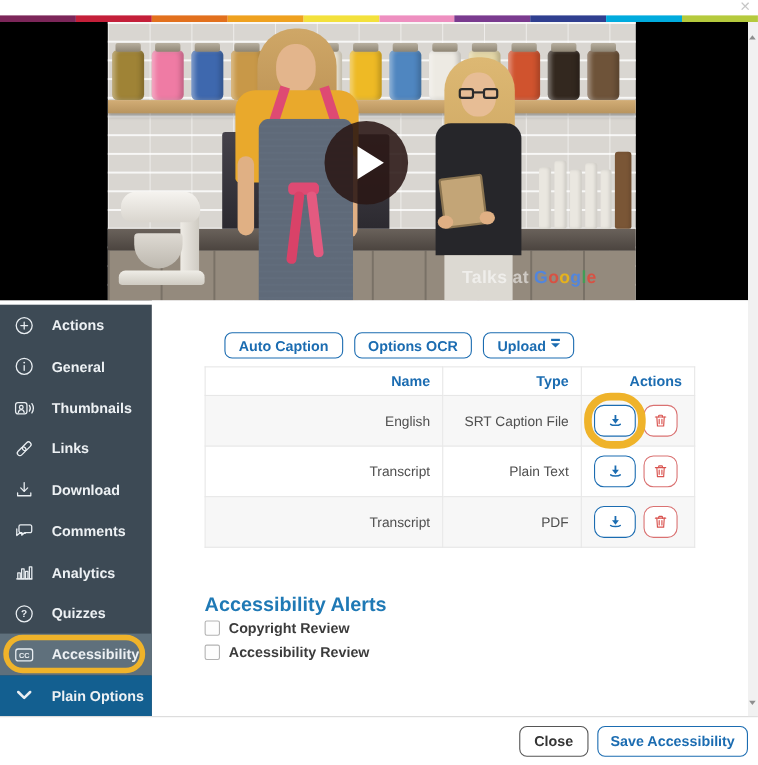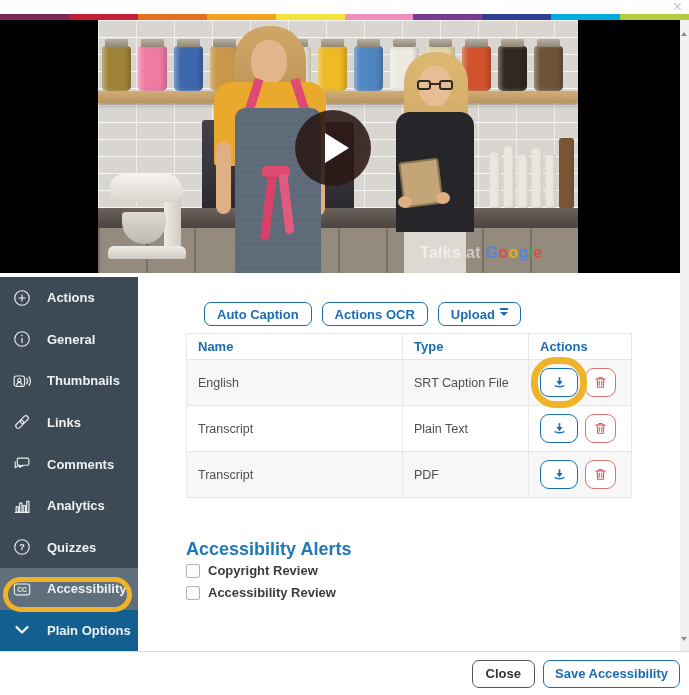--- a/index.html
+++ b/index.html
@@ -82,21 +82,21 @@
 
   
   .main { position:absolute; left:138px; top:273px; width:542px; height:378px; background:#fff; }
   .toolbar { position:absolute; left:66px; top:29px; display:flex; gap:10px; }
   .tb-btn { height:24px; padding:0 12px; border:1.6px solid #1b6cb1; border-radius:7px; background:#fff; color:#1b6cb1; font-size:13px; font-weight:bold; display:flex; align-items:center; gap:5px; cursor:pointer; white-space:nowrap; }
   .upload-caret { display:inline-flex; flex-direction:column; align-items:center; gap:1px; }
   .caret-bar { width:8px; height:1.6px; background:#1b6cb1; }
   .caret-tri { width:0; height:0; border:4px solid transparent; border-top:4.5px solid #1b6cb1; margin-top:1px; }
 
   table.captions { position:absolute; left:48px; top:60px; width:445px; border-collapse:collapse; table-layout:fixed; }
-  table.captions th, table.captions td { border:1px solid #e7e7e7; text-align:left; }
+  table.captions th, table.captions td { border:1px solid #e7e7e7; text-align:right; }
   table.captions th { color:#1b6cb1; font-size:13px; font-weight:bold; padding:5px 11px; height:26px; background:#fff; }
   table.captions td { font-size:12.5px; color:#4f4f4f; padding:4px 11px; height:46px; }
   table.captions tr.odd td { background:#f7f7f7; }
   .col-name { width:216px; } .col-type { width:126px; } .col-actions { width:103px; }
   .action-btns { display:flex; gap:7px; align-items:center; }
   .icon-btn { background:#fff; border-radius:9px; display:flex; align-items:center; justify-content:center; cursor:pointer; }
   .dl-btn { width:38px; height:29px; border:1.6px solid #1b6cb1; color:#1b6cb1; }
   .del-btn { width:31px; height:29px; border:1.6px solid #da7272; color:#d9534f; }
   .icon-btn svg { width:15px; height:15px; }
   .dl-wrap { position:relative; display:inline-block; }
@@ -275,20 +275,30 @@
             <rect x="2.6" y="9.2" width="11" height="5.6" rx="2.8"></rect>
             <rect x="10.4" y="9.2" width="11" height="5.6" rx="2.8"></rect>
           </g>
         </svg>
     </span>
       <span>Links</span>
   </div>
   <div class="side-item">
     <span class="side-icon">
       <svg viewBox="0 0 24 24">
+          <path d="M12 4.5v9.2"></path>
+          <path d="M8.2 10.2l3.8 3.9 3.8-3.9"></path>
+          <path d="M4.8 15.8v3h14.4v-3"></path>
+        </svg>
+    </span>
+      <span>Download</span>
+  </div>
+  <div class="side-item">
+    <span class="side-icon">
+      <svg viewBox="0 0 24 24">
           <path d="M8 5h10.5a1.7 1.7 0 0 1 1.7 1.7v5.1a1.7 1.7 0 0 1-1.7 1.7h-6l-3.2 2.7v-2.7H8a1.7 1.7 0 0 1-1.7-1.7V6.7A1.7 1.7 0 0 1 8 5z"></path>
           <path d="M3.9 9.4v7.2l3-2.4h6.3"></path>
         </svg>
     </span>
       <span>Comments</span>
   </div>
   <div class="side-item">
     <span class="side-icon">
       <svg viewBox="0 0 24 24">
           <path d="M3.8 19.6h16.4"></path>
@@ -328,21 +338,21 @@
   </div>
 </div>
 <div class="annotation-oval"></div>
 
 <div class="main">
   <div class="toolbar">
     <button class="tb-btn">
         <span>Auto Caption</span>
       </button>
     <button class="tb-btn">
-        <span>Actions OCR</span>
+        <span>Options OCR</span>
       </button>
     <button class="tb-btn">
         <span>Upload</span>
       <span class="upload-caret">
           <span class="caret-bar"></span>
           <span class="caret-tri"></span>
         </span>
     </button>
   </div>
 

